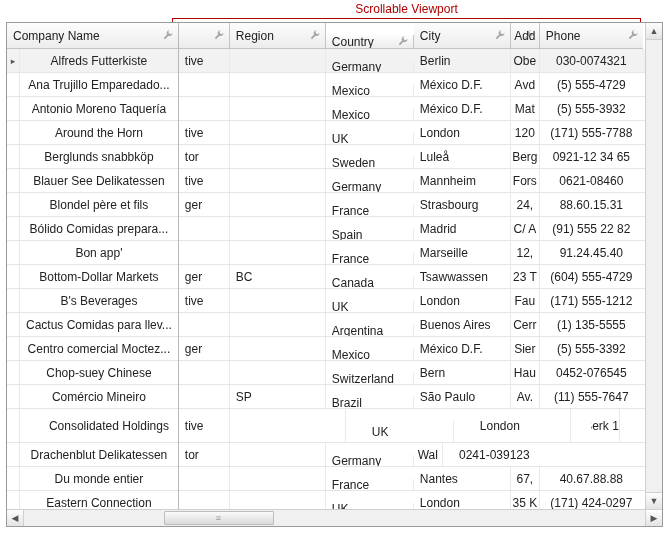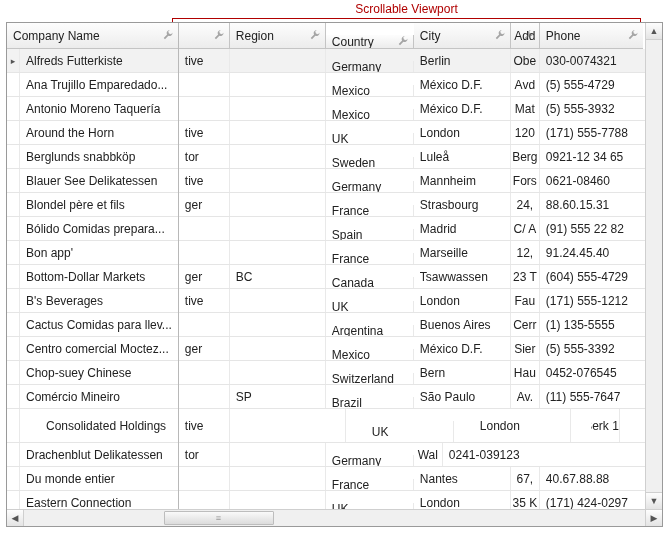--- a/index.html
+++ b/index.html
@@ -15,21 +15,21 @@
   .col-frozen { flex: 0 0 166px; border-right: 1px solid #b8b8b8; display: flex; flex-direction: column; }
   .col-scroll { flex: 1; display: flex; flex-direction: column; overflow: hidden; }
   .header-row { display: flex; height: 26px; }
   .hcell { position: relative; border-right: 1px solid #c4c4c4; border-bottom: 1px solid #c4c4c4; background: linear-gradient(#fdfdfd, #ececec); display: flex; align-items: center; padding: 0 6px; white-space: nowrap; overflow: hidden; }
   .hcell:last-child { border-right: none; }
   .wrench { position: absolute; right: 4px; top: 50%; transform: translateY(-50%); width: 12px; height: 12px; opacity: 0.55; }
   .rows { flex: 1; overflow: hidden; }
   .drow { display: flex; height: 24px; border-bottom: 1px solid #e5e5e5; }
   .drow.tall { height: 34px; gap: 20px; }
   .dcell { border-right: 1px solid #e9e9e9; display: flex; align-items: center; padding: 0 6px; white-space: nowrap; overflow: hidden; text-overflow: ellipsis; }
-  .dcell:last-child { border-right: none; }
+  .dcell:last-child { border-right: none; justify-content: center; }
   .frozen-name { flex: 1; overflow: hidden; text-overflow: ellipsis; white-space: nowrap; }
   .row-selector { width: 12px; display: flex; align-items: center; justify-content: center; color: #555; font-size: 9px; }
   .drow.selected .dcell, .drow.selected { background: #f2f2f2; }
   .col-scroll .hcell, .col-scroll .dcell { flex: 0 0 auto; }
   
   .w-contact { width: 51px; }
   .w-region  { width: 96px; }
   .w-country { width: 88px; margin-top: 12px; }
   .w-city    { width: 97px; }
   .w-address { width: 29px; justify-content: center; }

